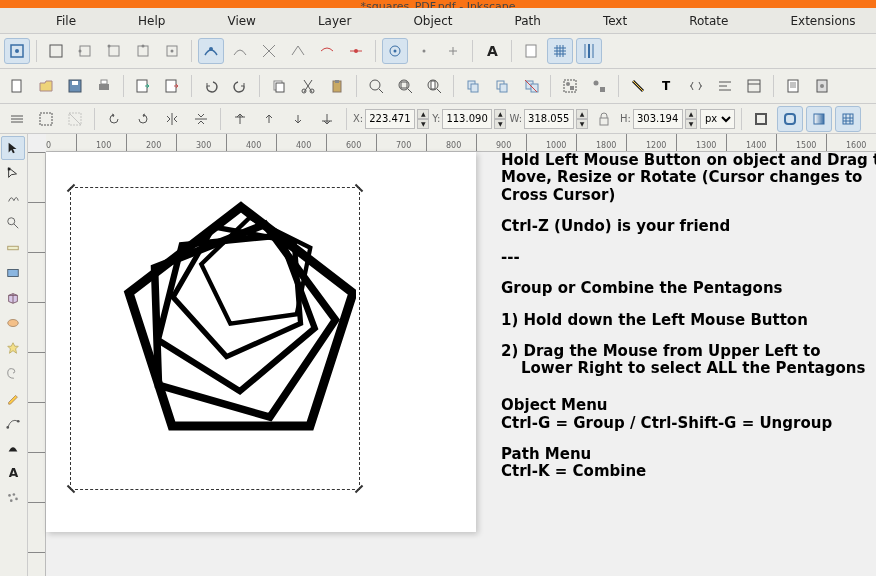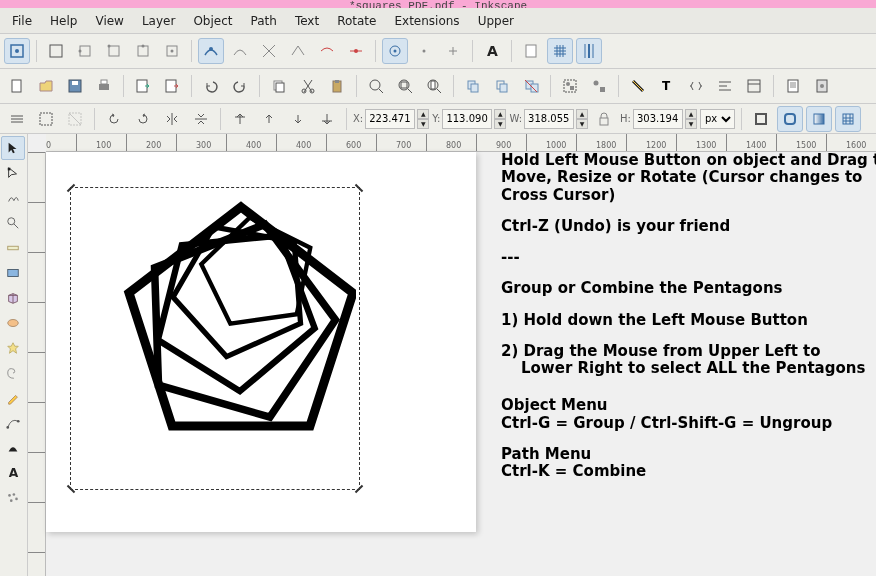--- a/index.html
+++ b/index.html
@@ -1,19 +1,19 @@
 <!DOCTYPE html>
 <html><head>
 <meta charset="utf-8">
 <style>
 * { box-sizing: border-box; margin: 0; padding: 0; font-family: "DejaVu Sans", Arial, sans-serif; }
 body { background: #f0f0f0; width: 876px; height: 576px; overflow: hidden; font-size: 12px; color: #222; }
-.titlebar { height: 8px; background: #f9a8d4; text-align: center; font-size: 11px; color: #444; overflow: hidden; font-family: Liberation Mono, monospace; }
+.titlebar { height: 8px; background: #f97316; text-align: center; font-size: 11px; color: #444; overflow: hidden; }
 .menubar { display: flex; gap: 2px; padding: 4px 4px; background: #e9e9e4; border-bottom: 1px solid #ccc; height: 26px; align-items: center; }
-.menubar div { padding: 2px 8px; cursor: default; }
+.menubar div { padding: 2px 8px; cursor: default; margin-left: 44px; }
 .toolbar { display: flex; align-items: center; gap: 3px; padding: 2px 4px; background: #efefea; border-bottom: 1px solid #ccc; height: 35px; }
 .toolbar.row3 { height: 30px; }
 .btn { width: 26px; height: 26px; display: flex; align-items: center; justify-content: center; border: 1px solid transparent; border-radius: 3px; background: transparent; }
 .btn.active { background: #d6e4f0; border: 1px solid #a8c0d8; }
 .btn svg { width: 16px; height: 16px; }
 .sep { width: 1px; height: 22px; background: #ccc; margin: 0 3px; }
 .num-field { display: flex; align-items: center; gap: 2px; }
 .num-field label { font-size: 10px; color: #666; }
 .num-field input { width: 50px; height: 20px; font-size: 10px; border: 1px solid #bbb; background: #f7f7f2; padding: 0 3px; }
 .num-field .spin { width: 12px; height: 20px; display:flex; flex-direction:column; }

